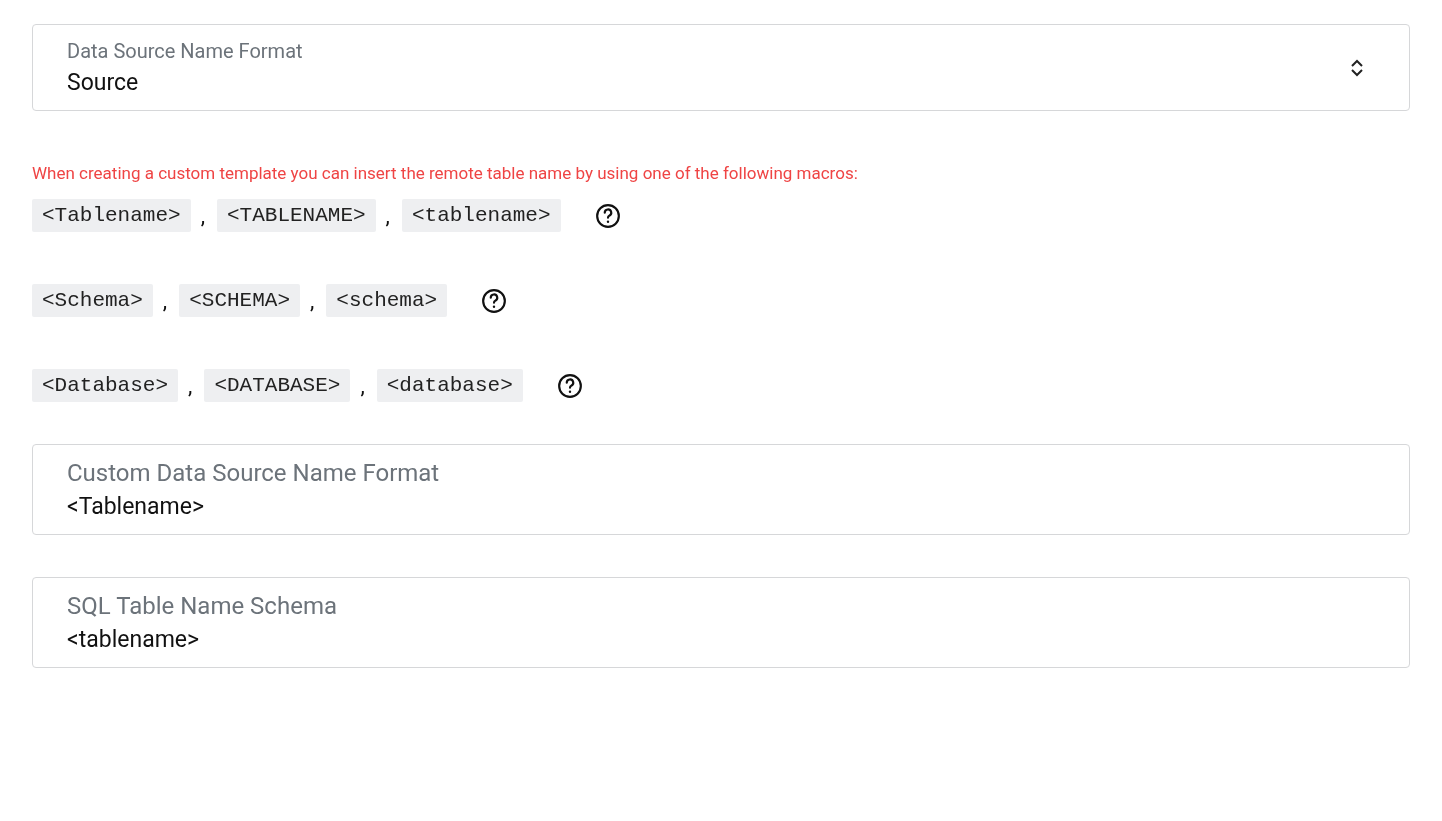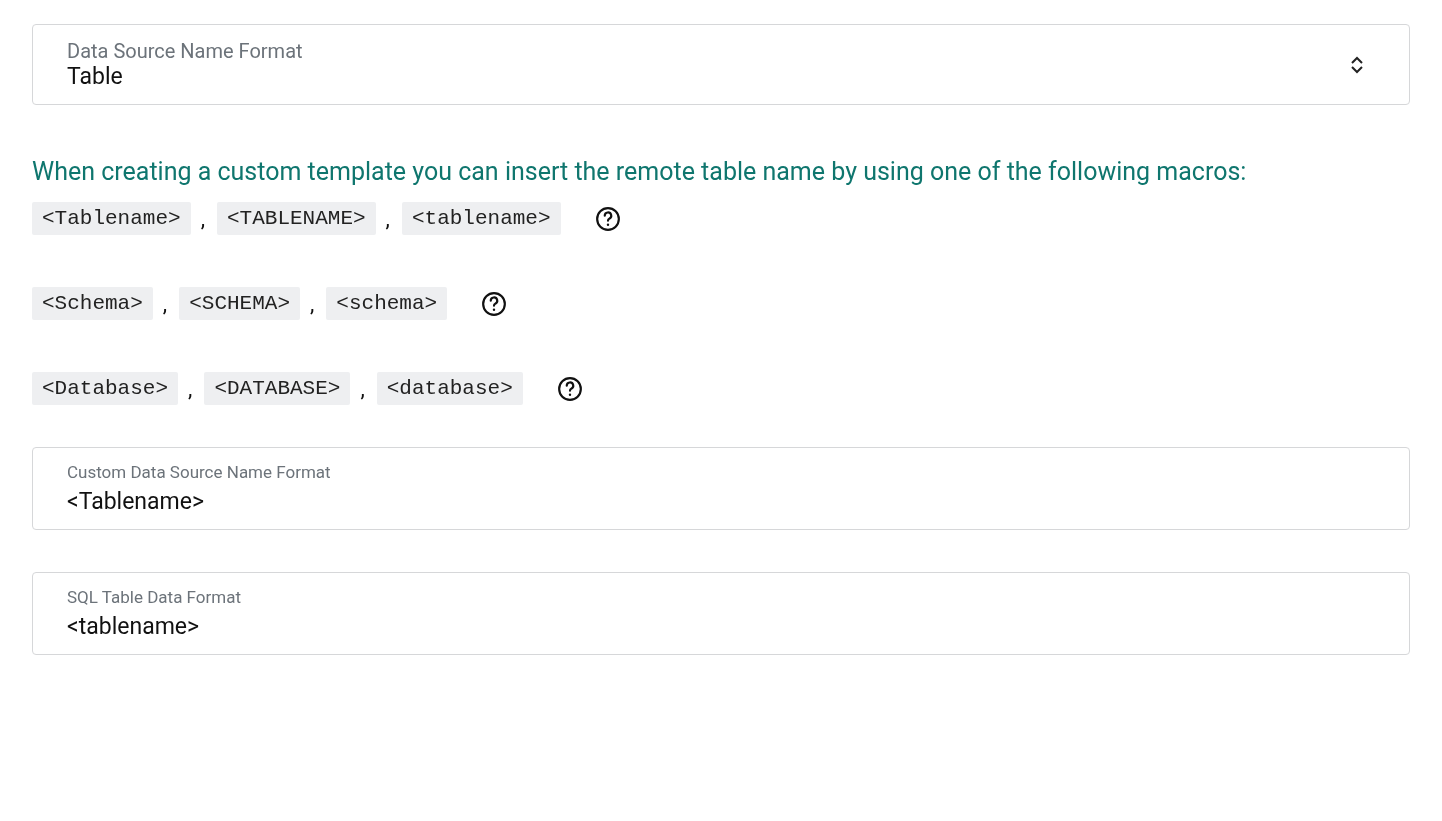--- a/index.html
+++ b/index.html
@@ -14,20 +14,21 @@
     .field-box {
       border: 1px solid #d6d7d9;
       border-radius: 4px;
       padding: 14px 36px 14px 34px;
       position: relative;
       background: #fff;
     }
     .field-label {
       font-size: 20px;
       color: #6c737a;
+      margin-bottom: 6px;
     }
     .field-value {
       font-size: 23px;
       color: #111;
     }
     .select-arrows {
       position: absolute;
       right: 46px;
       top: 50%;
       transform: translateY(-50%);
@@ -35,22 +36,22 @@
       flex-direction: column;
       gap: 2px;
       font-size: 10px;
       line-height: 8px;
       color: #222;
     }
     .section {
       margin-top: 52px;
     }
     .section-title {
-      font-size: 25px;
-      color: #0f766e;
+      font-size: 17px;
+      color: #ef4444;
       margin-bottom: 16px;
     }
     .macro-line {
       display: flex;
       align-items: center;
       gap: 10px;
       flex-wrap: wrap;
     }
     .macro {
       display: inline-block;
@@ -76,36 +77,36 @@
     .input-block {
       margin-top: 42px;
     }
     .input-box {
       border: 1px solid #d6d7d9;
       border-radius: 4px;
       padding: 14px 22px 14px 34px;
       background: #fff;
     }
     .input-label {
-      font-size: 17px;
+      font-size: 24px;
       color: #6c737a;
       margin-bottom: 6px;
     }
     .input-value {
       font-size: 23px;
       color: #111;
       width: 100%;
     }
   </style>
 </head>
 <body>
 
 <div class="field-box">
   <div class="field-label">Data Source Name Format</div>
-  <div class="field-value">Table</div>
+  <div class="field-value">Source</div>
   <div class="select-arrows">
     <svg width="12" height="8" viewBox="0 0 12 8">
         <path d="M1 7 L6 2 L11 7" fill="none" stroke="#222" stroke-width="2"></path>
       </svg>
     <svg width="12" height="8" viewBox="0 0 12 8">
         <path d="M1 1 L6 6 L11 1" fill="none" stroke="#222" stroke-width="2"></path>
       </svg>
   </div>
 </div>
 
@@ -163,16 +164,16 @@
 
 <div class="input-block">
   <div class="input-box">
     <div class="input-label">Custom Data Source Name Format</div>
     <div class="input-value">&lt;Tablename&gt;</div>
   </div>
 </div>
 
 <div class="input-block">
   <div class="input-box">
-    <div class="input-label">SQL Table Data Format</div>
+    <div class="input-label">SQL Table Name Schema</div>
     <div class="input-value">&lt;tablename&gt;</div>
   </div>
 </div>
 
 </body></html>

